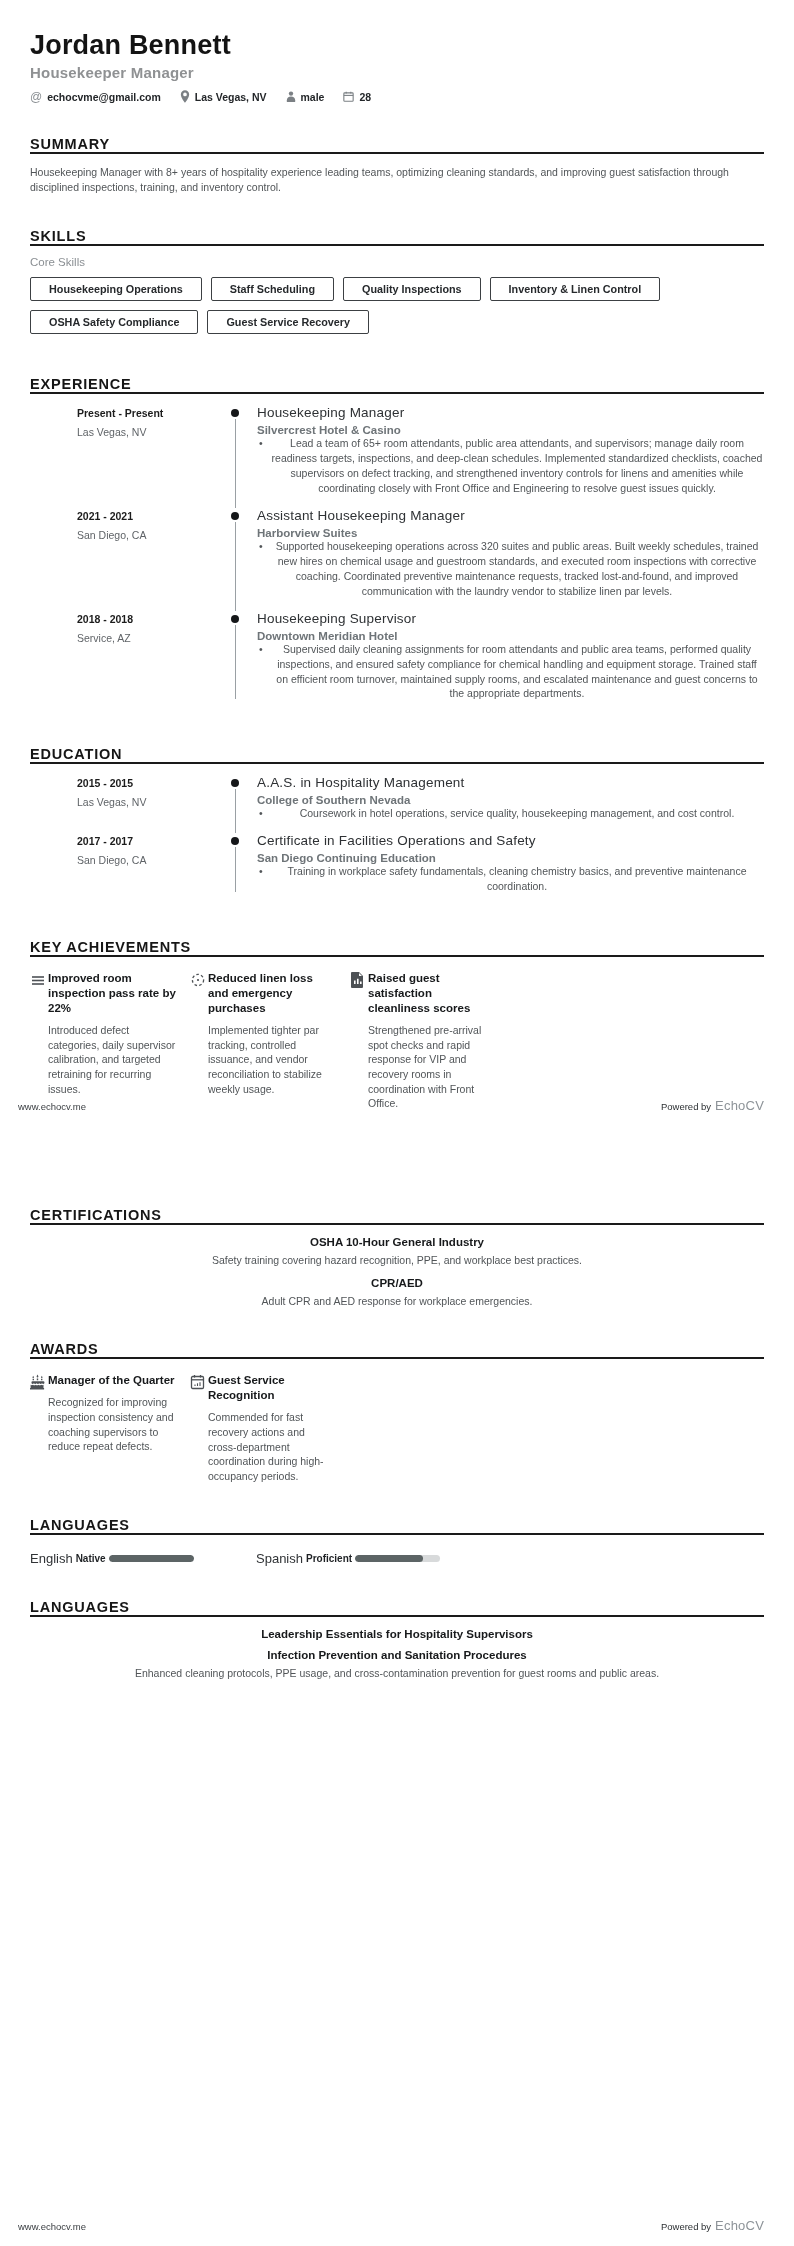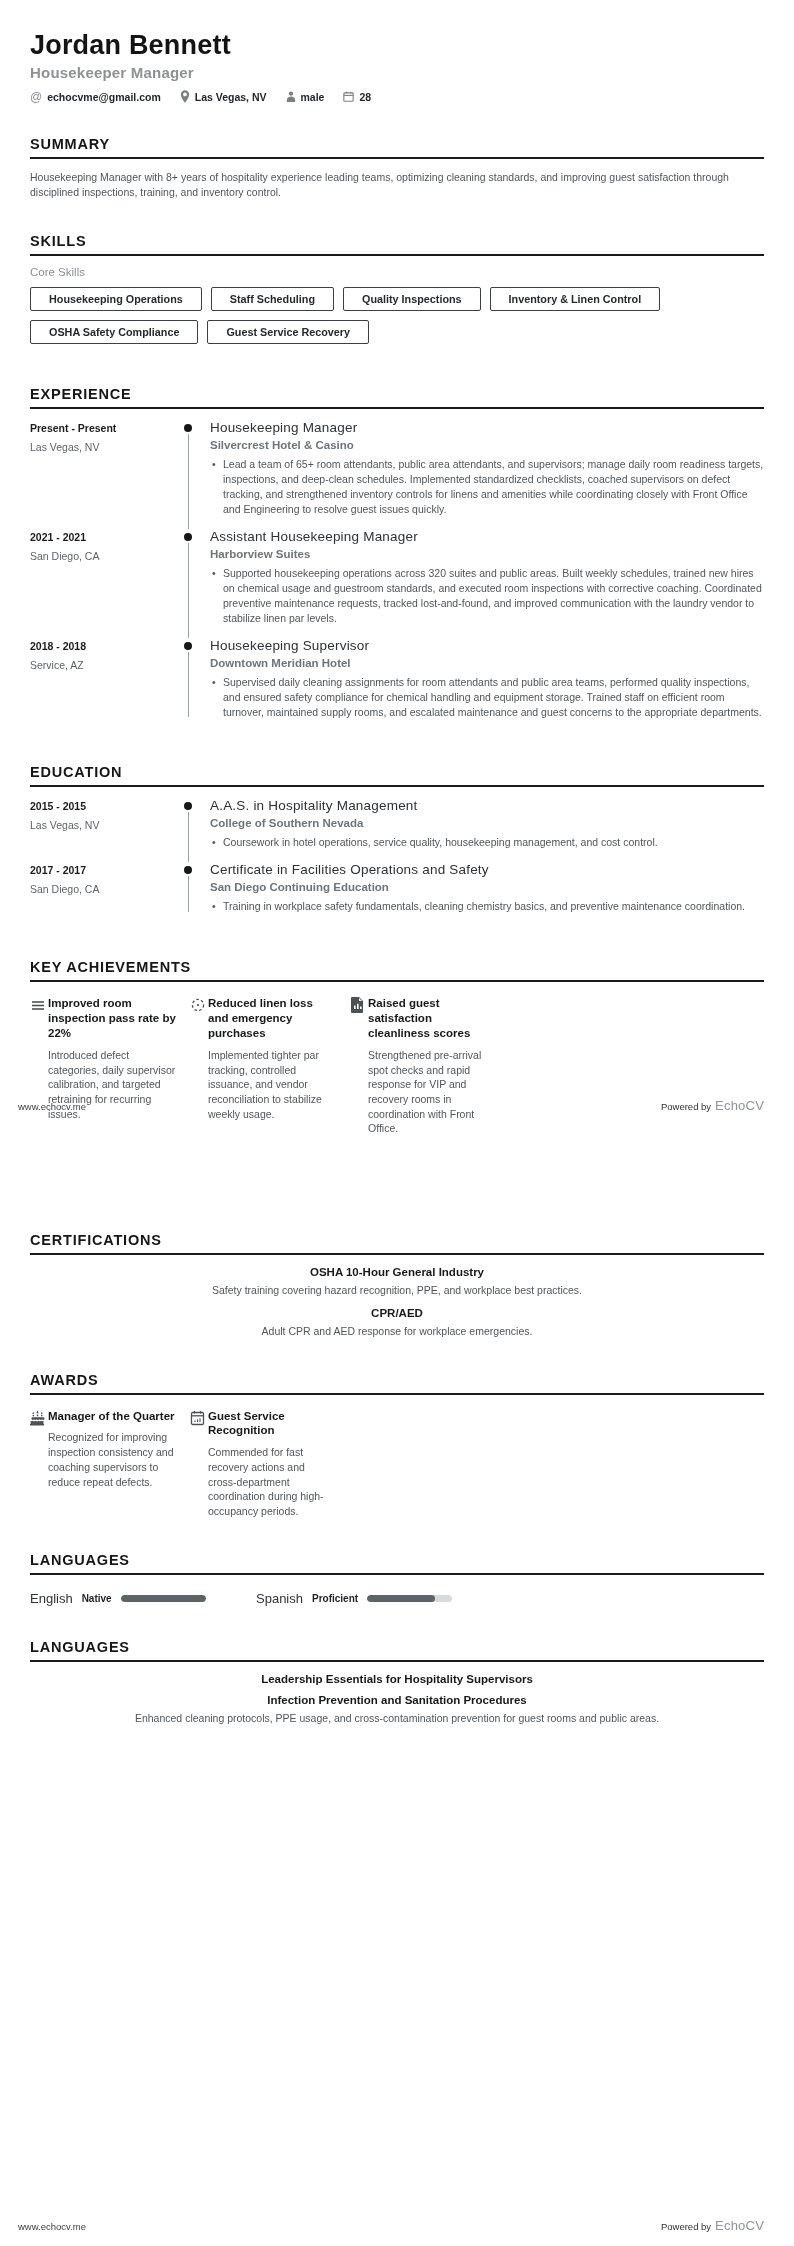--- a/index.html
+++ b/index.html
@@ -12,64 +12,64 @@
   .job-title { margin-top:3px; font-size:15px; font-weight:700; color:#8f9193; letter-spacing:.2px; }
   .contact-row { margin-top:9px; display:flex; align-items:center; gap:19px; }
   .contact-item { display:flex; align-items:center; gap:5px; font-size:10.5px; font-weight:700; color:#232629; }
   .cicon { color:#7b8084; display:inline-flex; align-items:center; }
   .cicon svg { display:block; }
   .at-glyph { font-size:12px; font-weight:400; color:#8a8f93; line-height:1; }
 
   
   .section { margin-top:33px; }
   .section-heading { font-size:14.5px; font-weight:800; letter-spacing:.8px; color:#161616;
-                     padding-bottom:5px; border-bottom:2.5px solid #1a1a1a; }
+                     border-bottom:2.5px solid #1a1a1a; }
   .section-body { margin-top:11px; }
   .body-text { font-size:10.5px; line-height:1.45; color:#515558; }
 
   
   .group-label { font-size:11.5px; color:#8a8f93; margin-top:10px; }
   .chips { margin-top:9px; display:flex; flex-wrap:wrap; }
   .chip { border:1.5px solid #3c4043; border-radius:2px; padding:5px 18px; margin:0 9px 9px 0;
           font-size:10.8px; font-weight:700; color:#26292c; white-space:nowrap; }
 
   
   .tl-item { display:flex; padding-bottom:12px; }
-  .tl-left { width:118px; flex:none; padding-top:2px; }
+  .tl-left { width:118px; flex:none; padding-top:2px;margin-left:47px; }
   .tl-dates { font-size:10.5px; font-weight:700; color:#1c1c1c; }
   .tl-loc { margin-top:7px; font-size:10.5px; color:#5f6367; }
   .tl-mid { width:62px; flex:none; position:relative; }
   .tl-dot { position:absolute; left:36px; top:4px; width:8px; height:8px; border-radius:50%; background:#151719; }
   .tl-line { position:absolute; left:39.5px; top:14px; bottom:-12px; width:1.5px; background:#9aa0a4; }
   .tl-item:last-child .tl-line { bottom:2px; }
   .tl-body { flex:1; min-width:0; }
   .tl-role { font-size:13.5px; font-weight:400; color:#2e3134; letter-spacing:.2px; }
   .tl-company { margin-top:4px; font-size:11.5px; font-weight:700; color:#6e7478; }
-  .tl-bullet { margin-top:6px; position:relative; padding-left:13px; font-size:10.5px; line-height:1.42; color:#515558; }
+  .tl-bullet { position:relative; padding-left:13px; font-size:10.5px; line-height:1.42; color:#515558;text-align:center; }
   .tl-bullet::before { content:"•"; position:absolute; left:2px; top:0; color:#515558; }
 
   
   .card-grid { margin-top:14px; display:grid; grid-template-columns:repeat(3,160px); }
   .card-grid.two { grid-template-columns:repeat(3,160px); }
   .card { display:flex; padding-right:14px; }
   .card-icon { flex:none; width:18px; color:#4d5155; padding-top:1px; }
   .card-icon svg { display:block; }
   .card-text { flex:1; min-width:0; }
   .card-title { font-size:11.5px; font-weight:800; color:#17191b; line-height:1.3; }
   .card-desc { margin-top:7px; font-size:10.5px; line-height:1.4; color:#515558; }
 
   
   .plain-item { margin-top:9px;text-align:center; }
   .plain-item:first-child { margin-top:10px; }
   .plain-title { font-size:11.5px; font-weight:800; color:#17191b; }
   .plain-desc { margin-top:5px; font-size:10.5px; line-height:1.4; color:#515558; }
 
   
   .lang-row { margin-top:16px; display:grid; grid-template-columns:repeat(3,226px); align-items:center; }
-  .lang-item { display:flex; align-items:center; gap:9px; }
+  .lang-item { display:flex; align-items:center; gap:3px; }
   .lang-name { font-size:13px; color:#303336; }
   .lang-level { font-size:10px; font-weight:700; color:#1e2124; }
   .lang-bar { width:85px; height:7px; border-radius:3.5px; background:#d8dadb; overflow:hidden; }
   .lang-fill { display:block; height:100%; border-radius:3.5px; background:#5c6465; }
 
   
   .page-footer { position:absolute; left:18px; right:30px; display:flex; justify-content:space-between; align-items:baseline; }
   .footer-1 { top:1096px; }
   .footer-2 { top:2216px; }
   .footer-site { font-size:9.5px; color:#3a3e42; }

